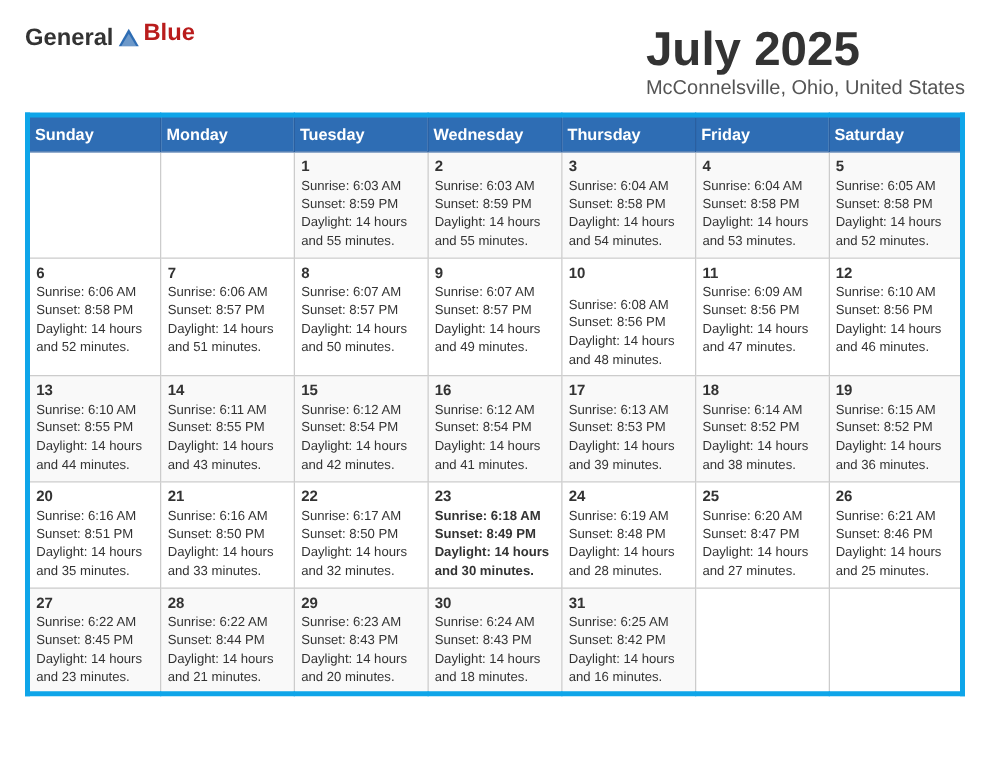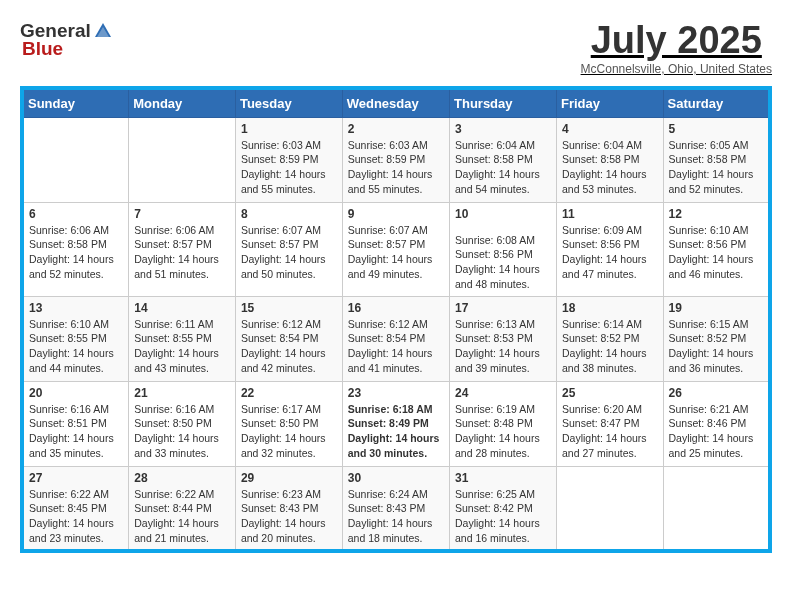--- a/index.html
+++ b/index.html
@@ -11,35 +11,34 @@
       padding: 20px;
     }
     .header {
       display: flex;
       justify-content: space-between;
       align-items: flex-start;
       margin-bottom: 10px;
     }
     .logo {
       display: flex;
-      flex-direction: column;
+      flex-direction: row;
       align-items: flex-start;
     }
     .title-block {
-      text-align: center;
-      text-decoration: underline;
+      text-align: left;
     }
     .month-title {
       font-size: 38px;
       font-weight: bold;
       color: #333;
       line-height: 1.1;
     }
     .location-title {
-      font-size: 12px;
+      font-size: 16px;
       color: #555;
     }
     table {
       width: 100%;
       border-collapse: collapse;
       border: 4px solid #0ea5e9;
     }
     thead th {
       background-color: #2e6db4;
       color: #fff;

